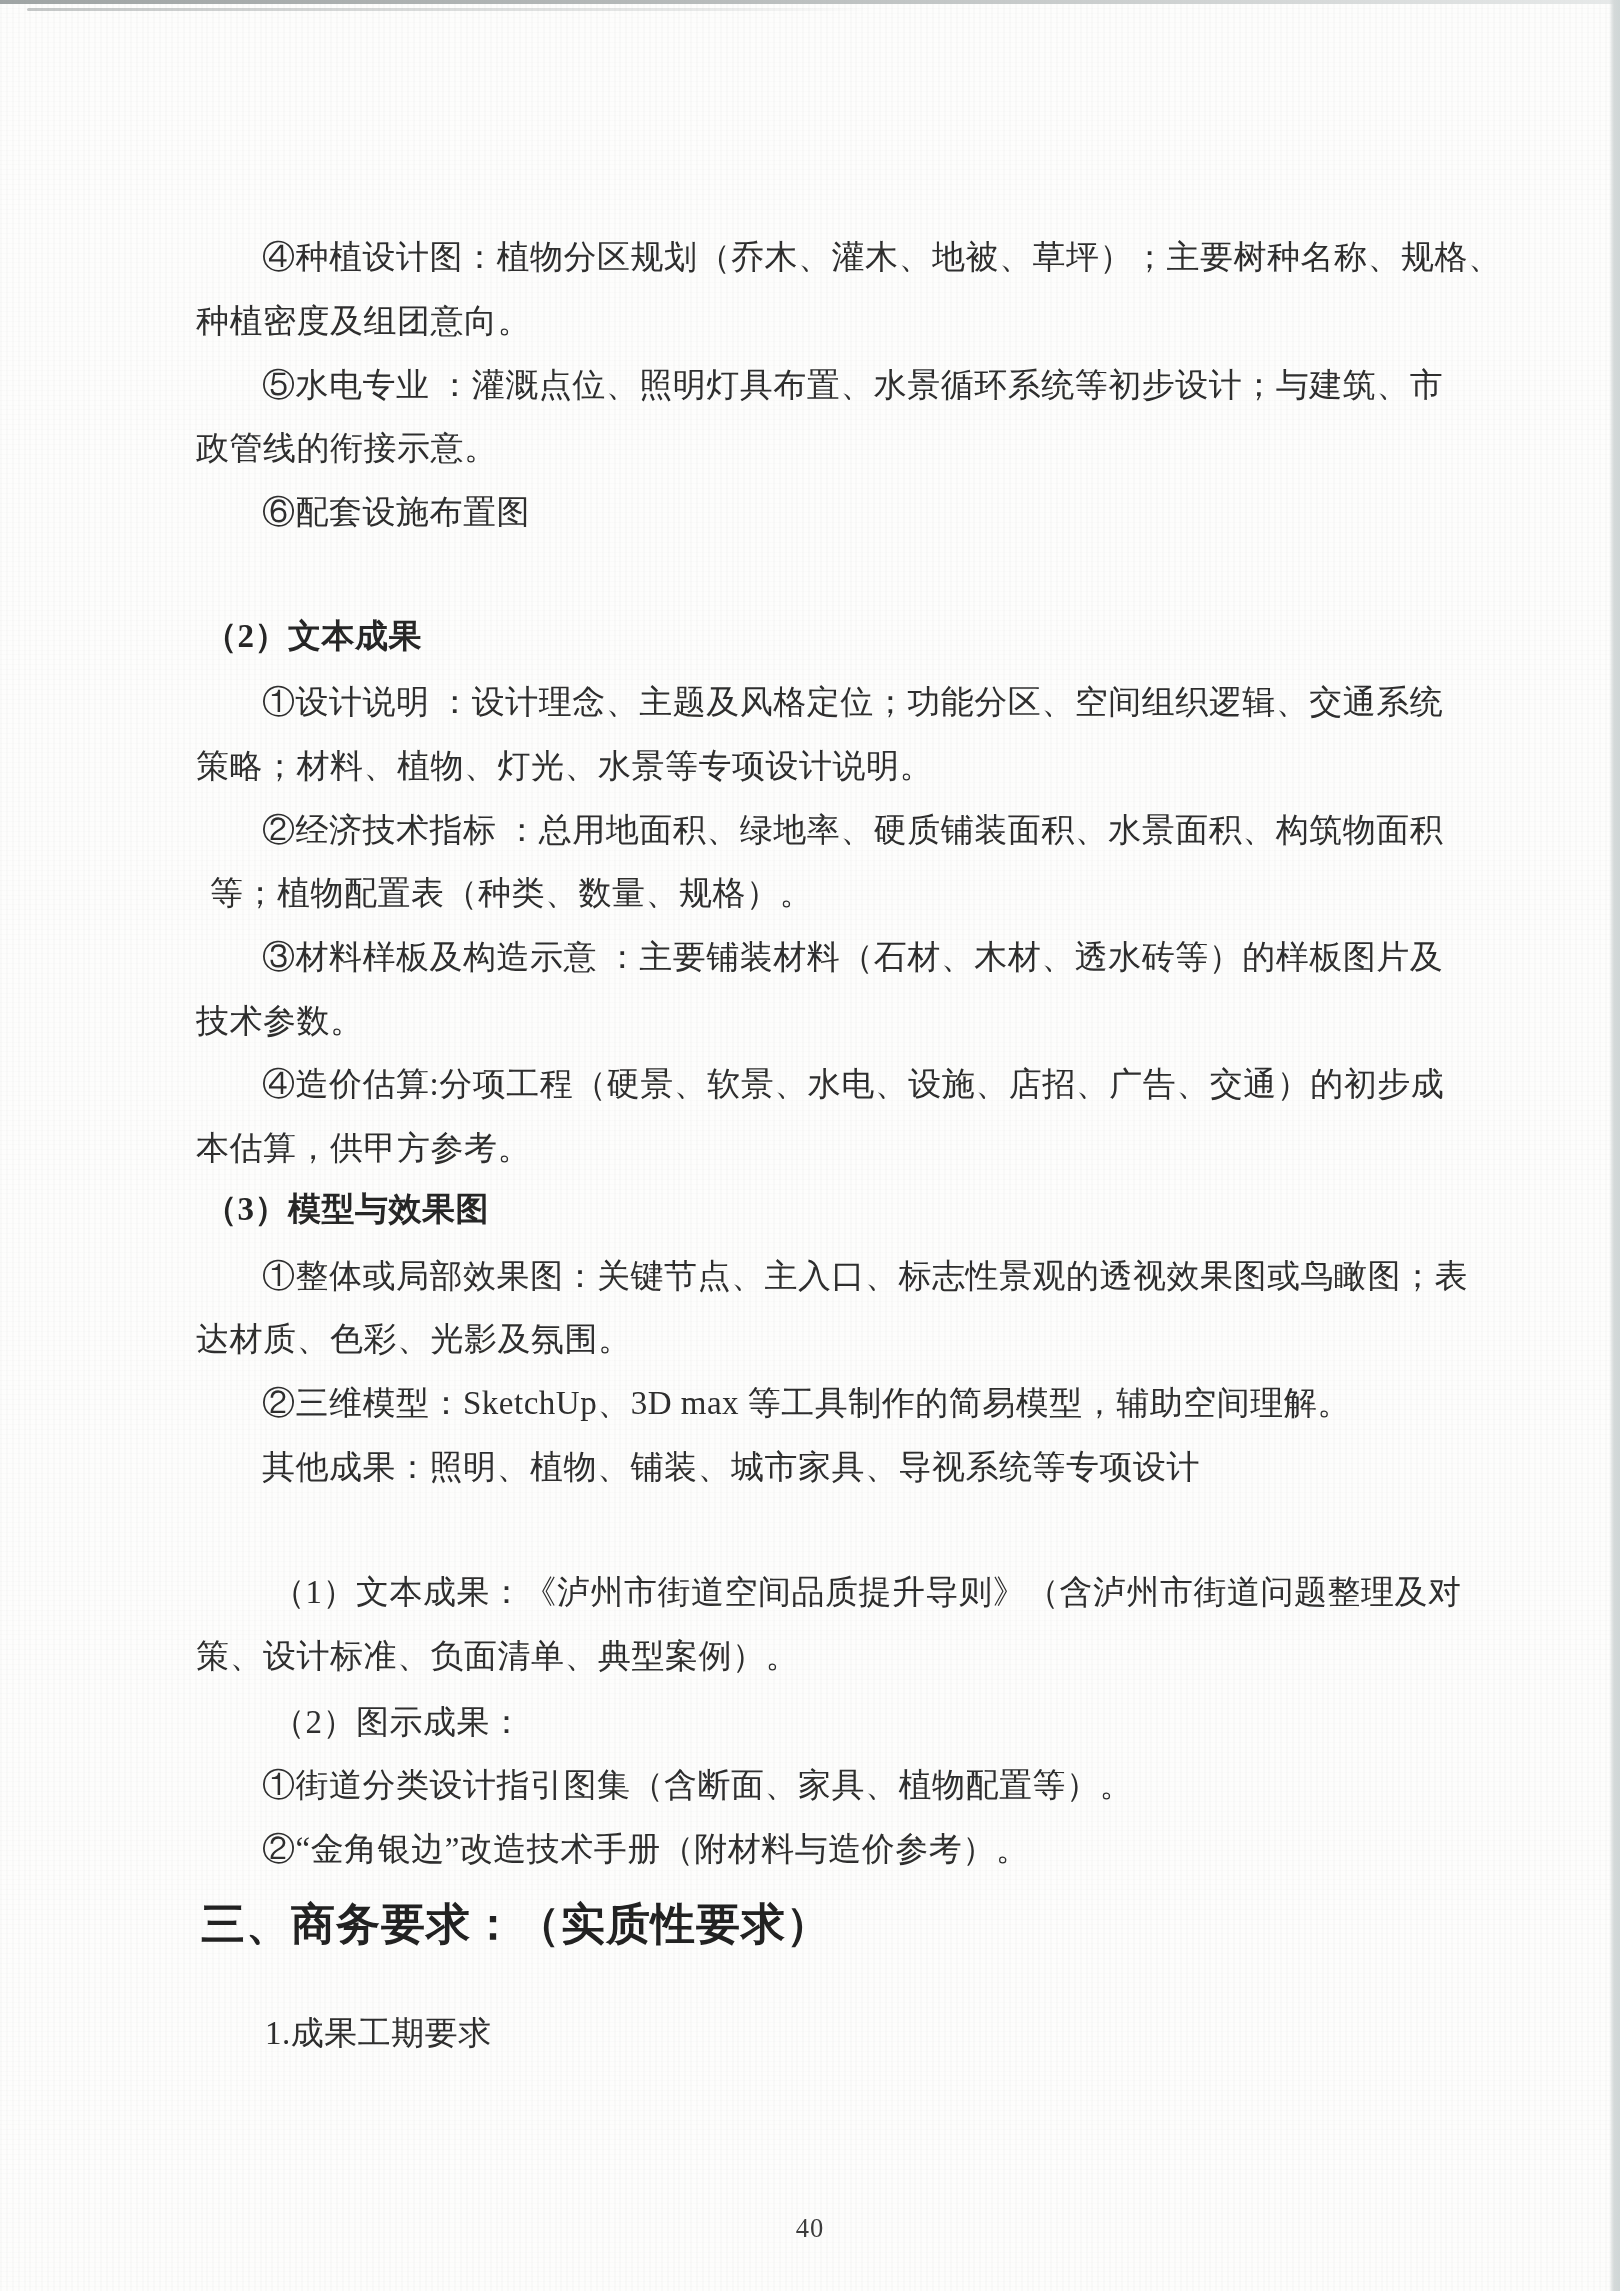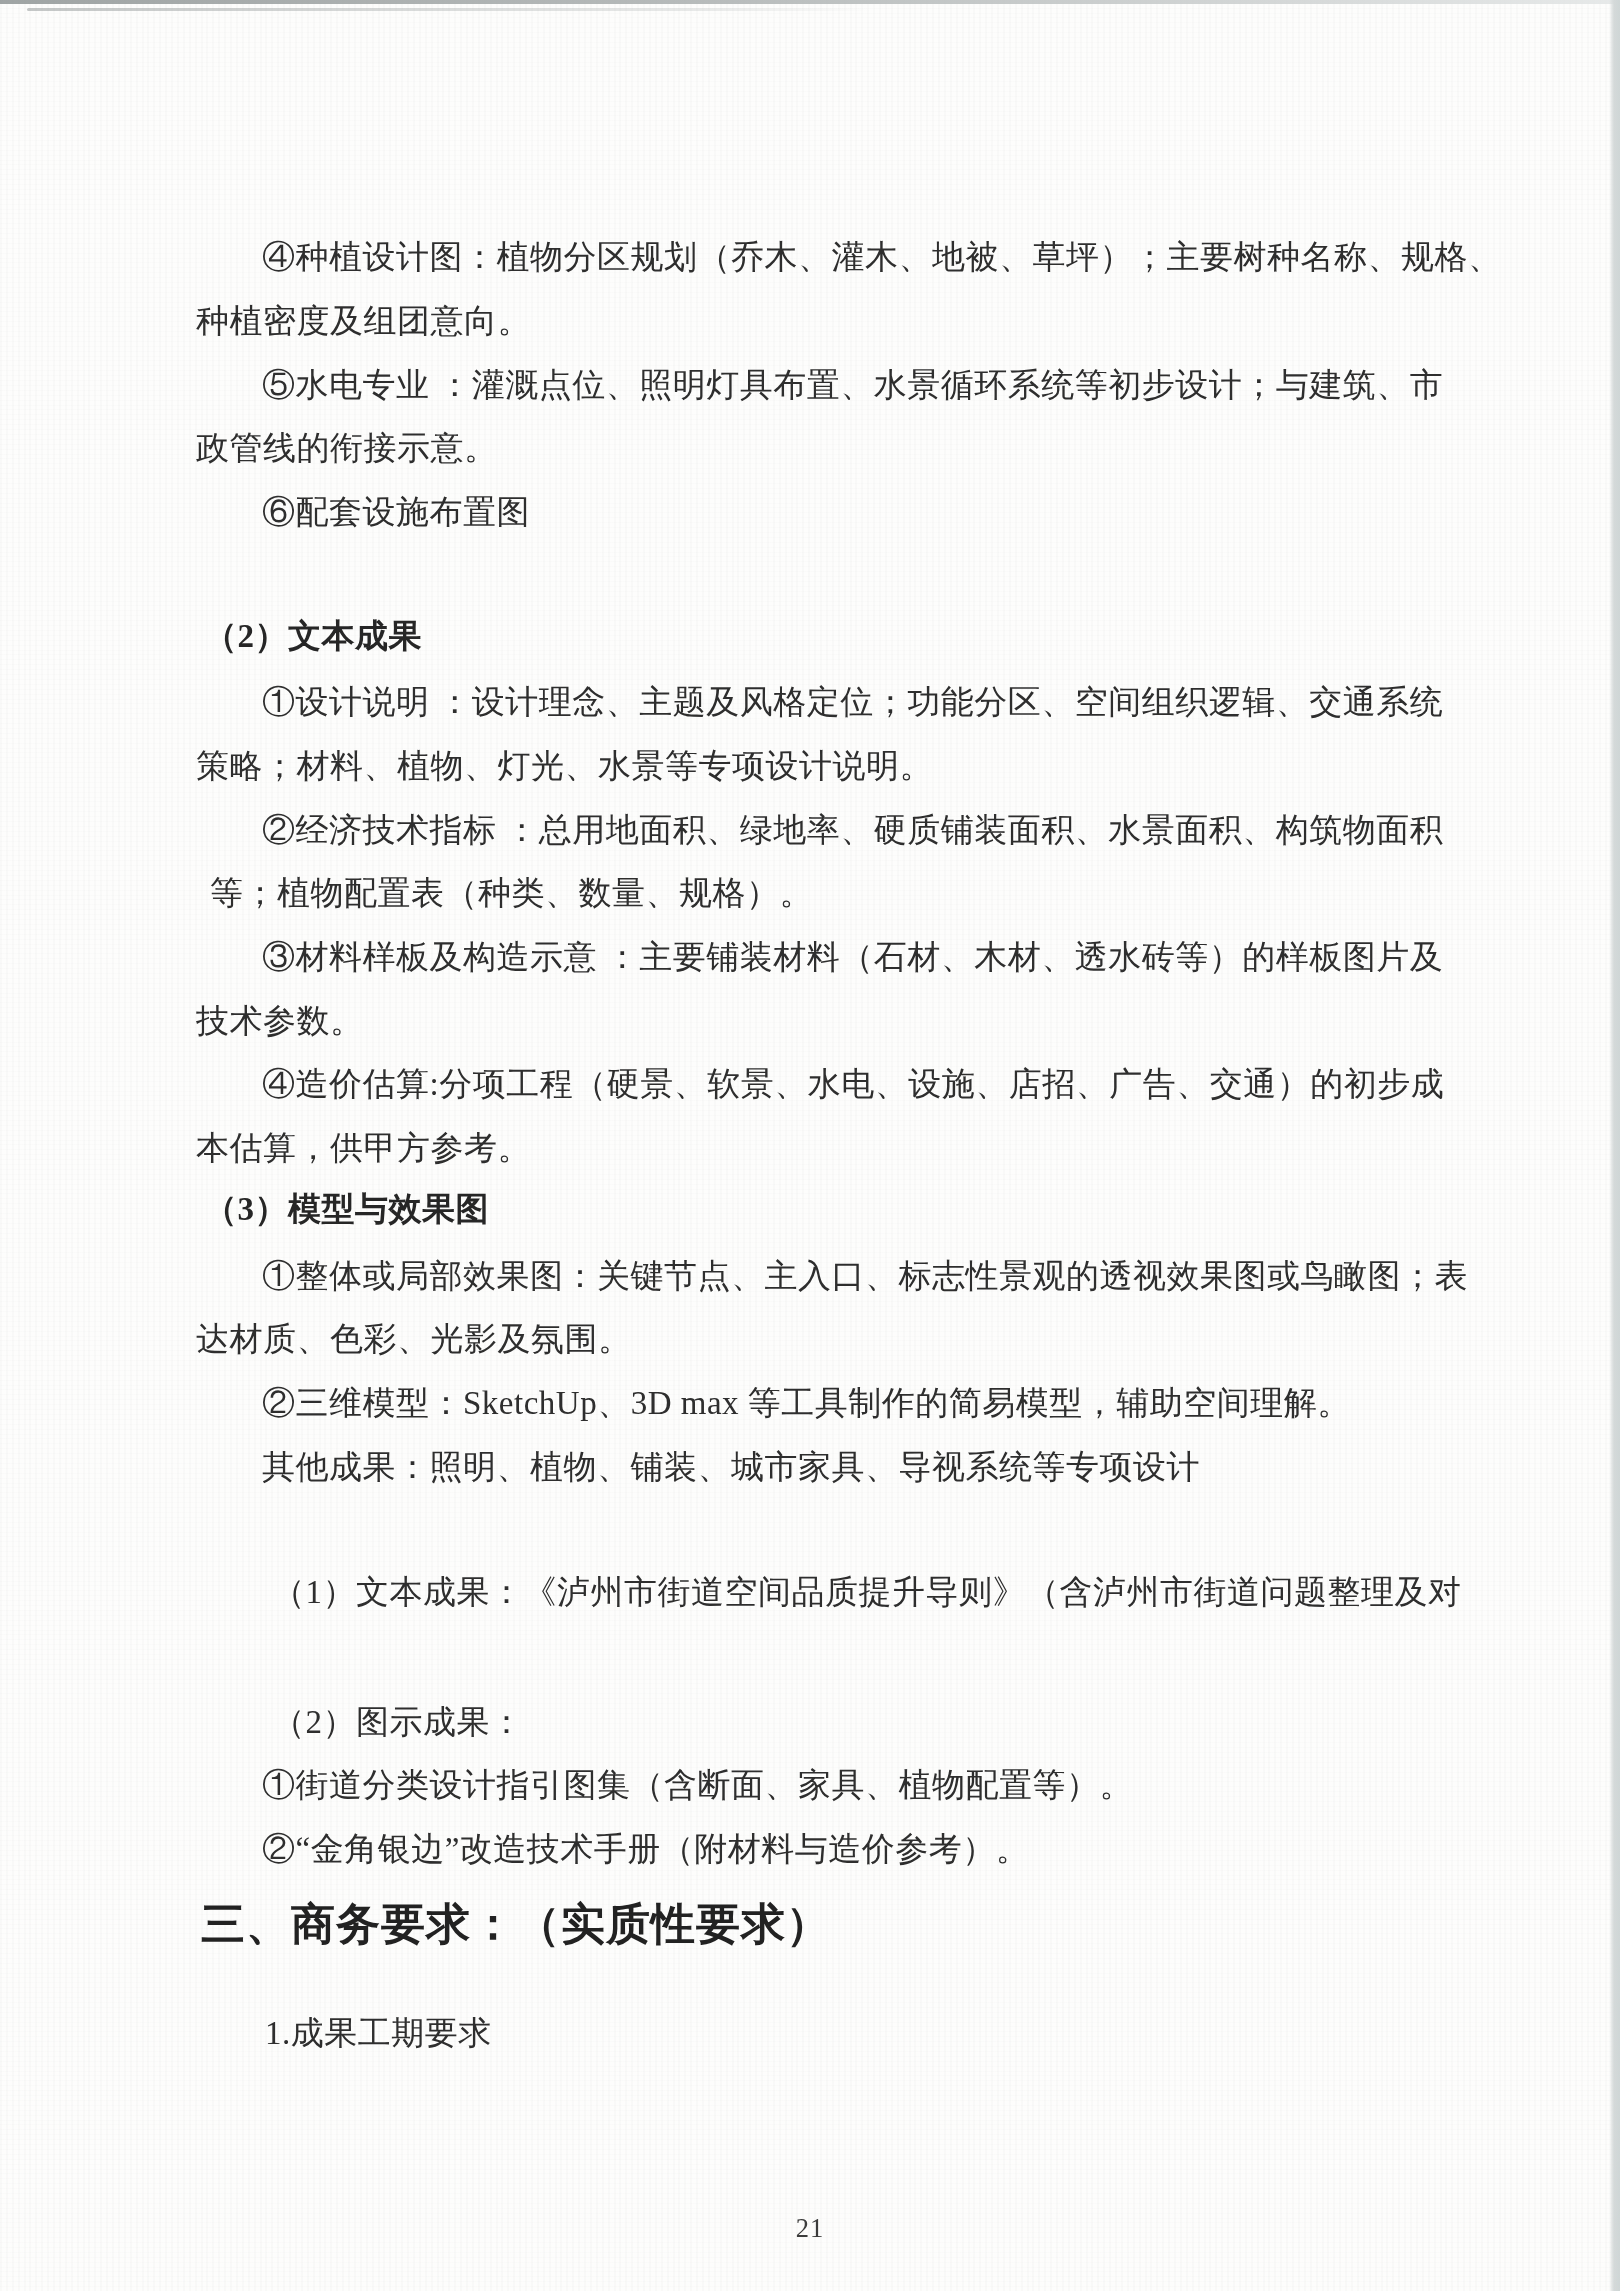--- a/index.html
+++ b/index.html
@@ -73,21 +73,22 @@
   <div class="ln" style="top:938px;left:262px">③材料样板及构造示意 ：主要铺装材料（石材、木材、透水砖等）的样板图片及</div>
   <div class="ln" style="top:1002px;left:196px">技术参数。</div>
   <div class="ln" style="top:1065px;left:262px">④造价估算:分项工程（硬景、软景、水电、设施、店招、广告、交通）的初步成</div>
   <div class="ln" style="top:1129px;left:196px">本估算，供甲方参考。</div>
   <div class="ln h2" style="top:1190px;left:204px">（3）模型与效果图</div>
   <div class="ln" style="top:1257px;left:262px">①整体或局部效果图：关键节点、主入口、标志性景观的透视效果图或鸟瞰图；表</div>
   <div class="ln" style="top:1320px;left:196px">达材质、色彩、光影及氛围。</div>
   <div class="ln" style="top:1384px;left:262px">②三维模型：SketchUp、3D max 等工具制作的简易模型，辅助空间理解。</div>
   <div class="ln" style="top:1448px;left:262px">其他成果：照明、植物、铺装、城市家具、导视系统等专项设计</div>
   <div class="ln" style="top:1573px;left:272px">（1）文本成果：《泸州市街道空间品质提升导则》（含泸州市街道问题整理及对</div>
+  <div class="ln" style="top:1637px;left:196px">策、设计标准、负面清单、典型案例）。</div>
   <div class="ln" style="top:1703px;left:272px">（2）图示成果：</div>
   <div class="ln" style="top:1766px;left:262px">①街道分类设计指引图集（含断面、家具、植物配置等）。</div>
   <div class="ln" style="top:1830px;left:262px">②“金角银边”改造技术手册（附材料与造价参考）。</div>
   <div class="ln h1" style="top:1898px;left:201px">三、商务要求：（实质性要求）</div>
   <div class="ln" style="top:2014px;left:265px">1.成果工期要求</div>
 
-  <div class="pagenum">21</div>
+  <div class="pagenum">40</div>
 </div>
 
 
 </body></html>

